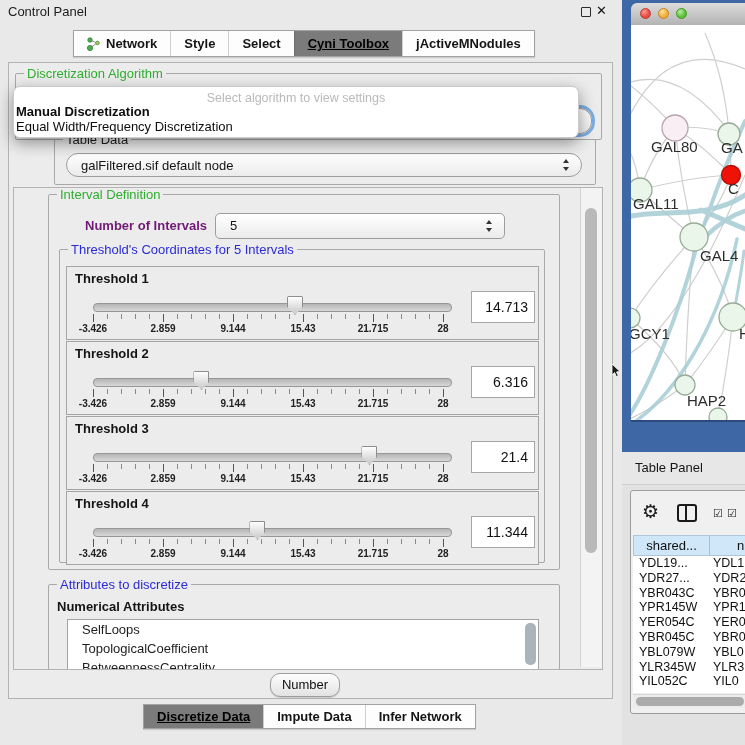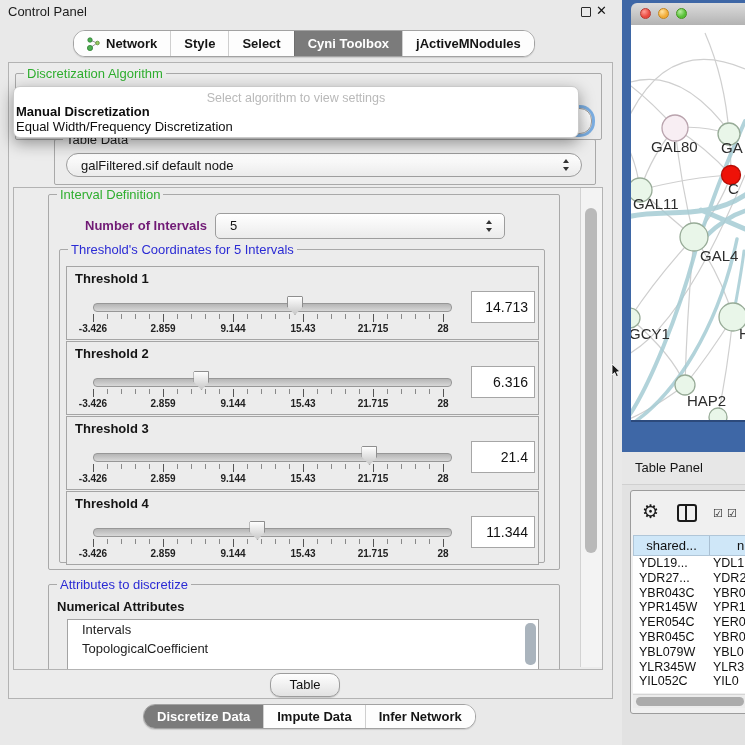--- a/index.html
+++ b/index.html
@@ -6,26 +6,26 @@
   #root{position:relative;width:745px;height:745px;overflow:hidden;
         font-family:"Liberation Sans",sans-serif;background:#e9e9e9;}
   
   #left{position:absolute;left:0;top:0;width:622px;height:582px;background:#e9e9e9;}
   #titlebar{position:absolute;left:0;top:0;width:622px;height:24px;}
   #panel-title{position:absolute;left:8px;top:4px;font-size:13px;color:#1b1b1b;}
   #float-ic{position:absolute;left:581px;top:7px;width:8px;height:8px;border:1.6px solid #2b2b2b;border-radius:1px;}
   #close-ic{position:absolute;left:596px;top:3px;font-size:13px;font-weight:bold;color:#111;
             font-family:"DejaVu Sans",sans-serif;}
   
-  .tabgroup{position:absolute;display:inline-flex;height:25px;border:1px solid #a2a2a2;border-radius:12px;
+  .tabgroup{position:absolute;display:inline-flex;height:25px;border:1px solid #a2a2a2;border-radius:0;
             overflow:hidden;background:#fdfdfd;box-shadow:0 1px 1px rgba(0,0,0,.12);}
   .tab{display:flex;align-items:center;padding:0 13px;font-size:13px;color:#141414;background:#fdfdfd;
        border-left:1px solid #cfcfcf;white-space:nowrap;}
   .tab:first-child{border-left:none;}
-  .tab.sel{background:#7b7b7b;color:#ffffff;border-left-color:#6f6f6f;}
+  .tab.sel{background:#7b7b7b;color:#000000;border-left-color:#6f6f6f;text-decoration:underline;}
   #toptabs{left:73px;top:30px;}
   #bottomtabs{left:143px;top:704px;height:23px;}
   #bottomtabs .tab{font-size:13px;font-weight:bold;}
   #toptabs .tab{font-weight:bold;}
   .nettab-ic{width:13px;height:14px;margin-right:6px;}
   
   #content{position:absolute;left:8px;top:62px;width:603px;height:635px;background:#ececec;
            border:1px solid #b3b3b3;}
   .group{position:absolute;border:1px solid #a9a9a9;border-radius:2px;}
   .glabel{position:absolute;top:-8px;left:8px;background:#ececec;padding:0 3px;font-size:13px;white-space:nowrap;}
@@ -344,32 +344,33 @@
               <div class="thumb" style="left: 182.498px;"></div>
               <div class="valbox">11.344</div>
             </div>
           </div>
         </div>
 
         <div id="attr-group" class="group">
           <span class="glabel blue">Attributes to discretize</span>
           <span id="attr-heading">Numerical Attributes</span>
           <div id="attr-list">
-            <div class="attr-item">Intervals</div>
+            <div class="attr-item">SelfLoops</div>
             <div class="attr-item">TopologicalCoefficient</div>
+            <div class="attr-item">BetweennessCentrality</div>
             <div id="attr-vsb"></div>
           </div>
         </div>
 
         <div id="vsb">
           <div id="vsb-thumb"></div>
         </div>
       </div>
 
-      <div id="apply-btn">Table</div>
+      <div id="apply-btn">Number</div>
     </div>
 
     <div id="bottomtabs" class="tabgroup">
       <div class="tab sel">
           <span>Discretize Data</span>
         </div>
       <div class="tab">
           <span>Impute Data</span>
         </div>
       <div class="tab">

